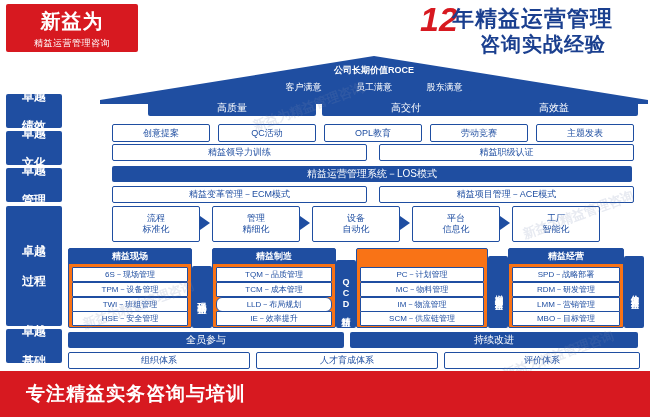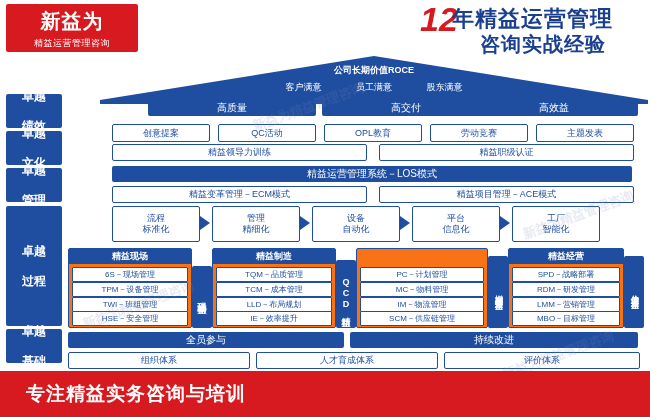--- a/index.html
+++ b/index.html
@@ -196,21 +196,21 @@
       <div class="pitem" style="top:62px;">HSE－安全管理</div>
     </div>
     <div class="vnarrow" style="left:192px;top:210px;width:16px;height:58px;">
       <span>现场精益</span>
     </div>
 
     <div class="pillar" style="left:212px;top:192px;width:122px;height:78px;">
       <div class="pillar-head">精益制造</div>
       <div class="pitem" style="top:18px;">TQM－品质管理</div>
       <div class="pitem" style="top:33px;">TCM－成本管理</div>
-      <div class="pitem" style="top:48px;">LLD－布局规划</div>
+      <div class="pitem" style="top:48px;border-radius:6px;">LLD－布局规划</div>
       <div class="pitem" style="top:62px;">IE－效率提升</div>
     </div>
     <div class="vnarrow" style="left:336px;top:204px;width:16px;height:64px;">
       <span>QCD精益</span>
     </div>
 
     <div class="pillar" style="left:356px;top:192px;width:130px;height:78px;">
       <div class="pitem" style="top:18px;">PC－计划管理</div>
       <div class="pitem" style="top:33px;">MC－物料管理</div>
       <div class="pitem" style="top:48px;">IM－物流管理</div>

